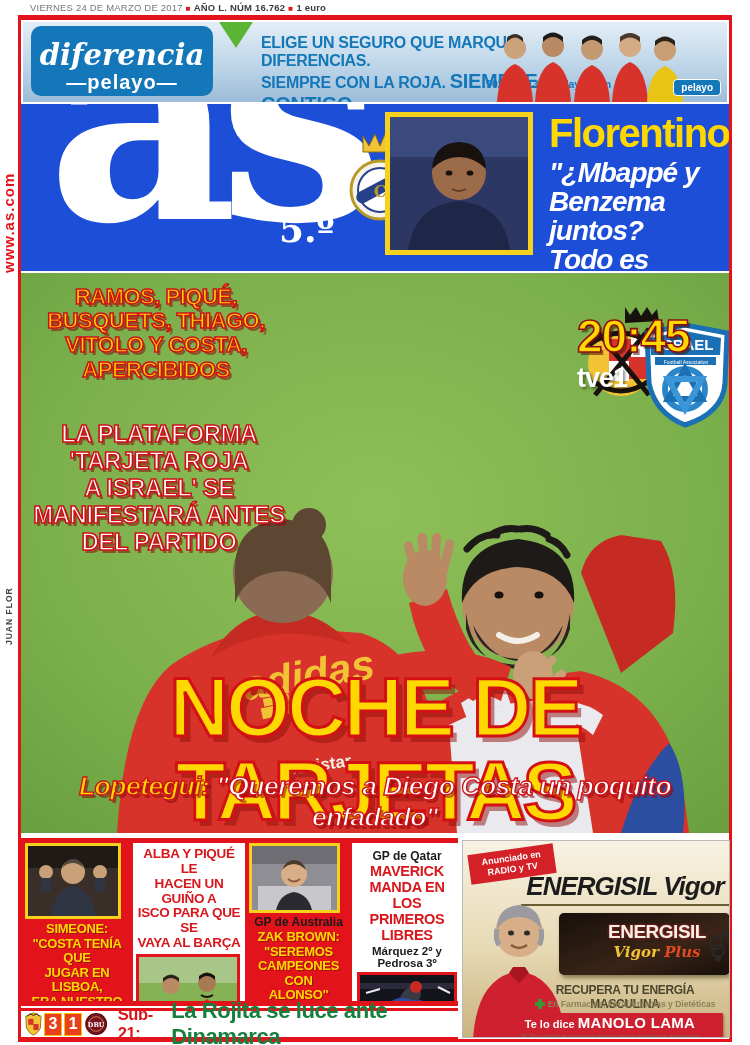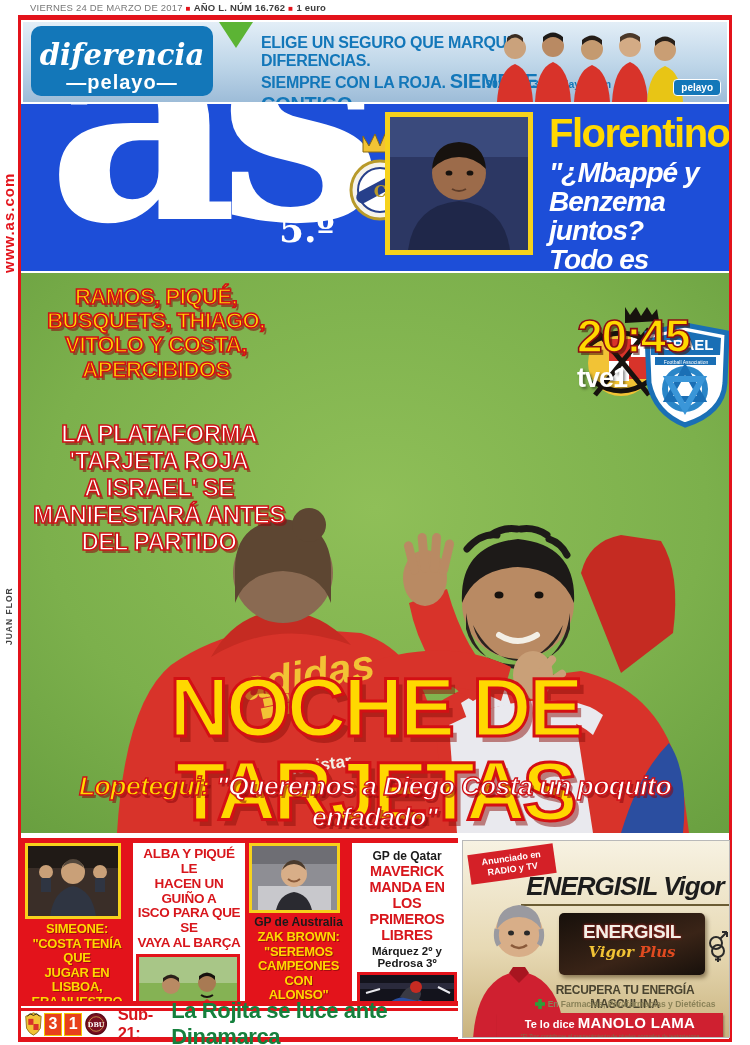--- a/index.html
+++ b/index.html
@@ -106,21 +106,21 @@
   .en-badge{position:absolute;left:6px;top:8px;width:86px;height:30px;background:#d42027;color:#fff;
             transform:rotate(-8deg);text-align:center;font-size:9px;font-weight:bold;line-height:1.2;
             padding-top:4px;box-sizing:border-box;}
   .en-head{position:absolute;left:64px;top:12px;width:200px;text-align:center;color:#3a3a3a;
            font-weight:bold;font-size:14.5px;letter-spacing:-.4px;}
   .en-product{position:absolute;left:58px;top:30px;width:208px;text-align:center;color:#1c1c1c;
               font-weight:bold;font-style:italic;font-size:26px;letter-spacing:-1px;
               border-bottom:2px solid #6b5c33;padding-bottom:2px;}
   .en-box{position:absolute;left:96px;top:72px;width:146px;height:62px;border-radius:5px;
           background:linear-gradient(160deg,#17100b,#3a2417 60%,#17100b);
-          box-shadow:2px 3px 4px rgba(60,40,10,.5);text-align:center;color:#fff;}
+          box-shadow:2px 3px 4px rgba(60,40,10,.5);text-align:center;color:#fff;padding-left:25px;}
   .en-box-brand{font-weight:bold;font-size:19px;letter-spacing:-.5px;margin-top:8px;
                 color:#f3efe6;text-shadow:0 0 3px #c22;}
   .en-box-variant{font-family:"DejaVu Serif",serif;font-style:italic;font-weight:bold;font-size:15px;}
   .en-box-variant .va{color:#f2c335;margin-top:28px;}
   .en-box-variant .vb{color:#e04a20;}
   .en-tagline{position:absolute;left:60px;top:142px;width:204px;text-align:center;color:#4a4430;
               font-weight:bold;font-size:12px;letter-spacing:-.3px;}
   .en-avail{position:absolute;left:60px;top:158px;width:204px;text-align:center;color:#8a8258;
             font-size:8.5px;font-weight:bold;}
   .en-cross{display:inline-block;vertical-align:-2px;margin-right:3px;}

